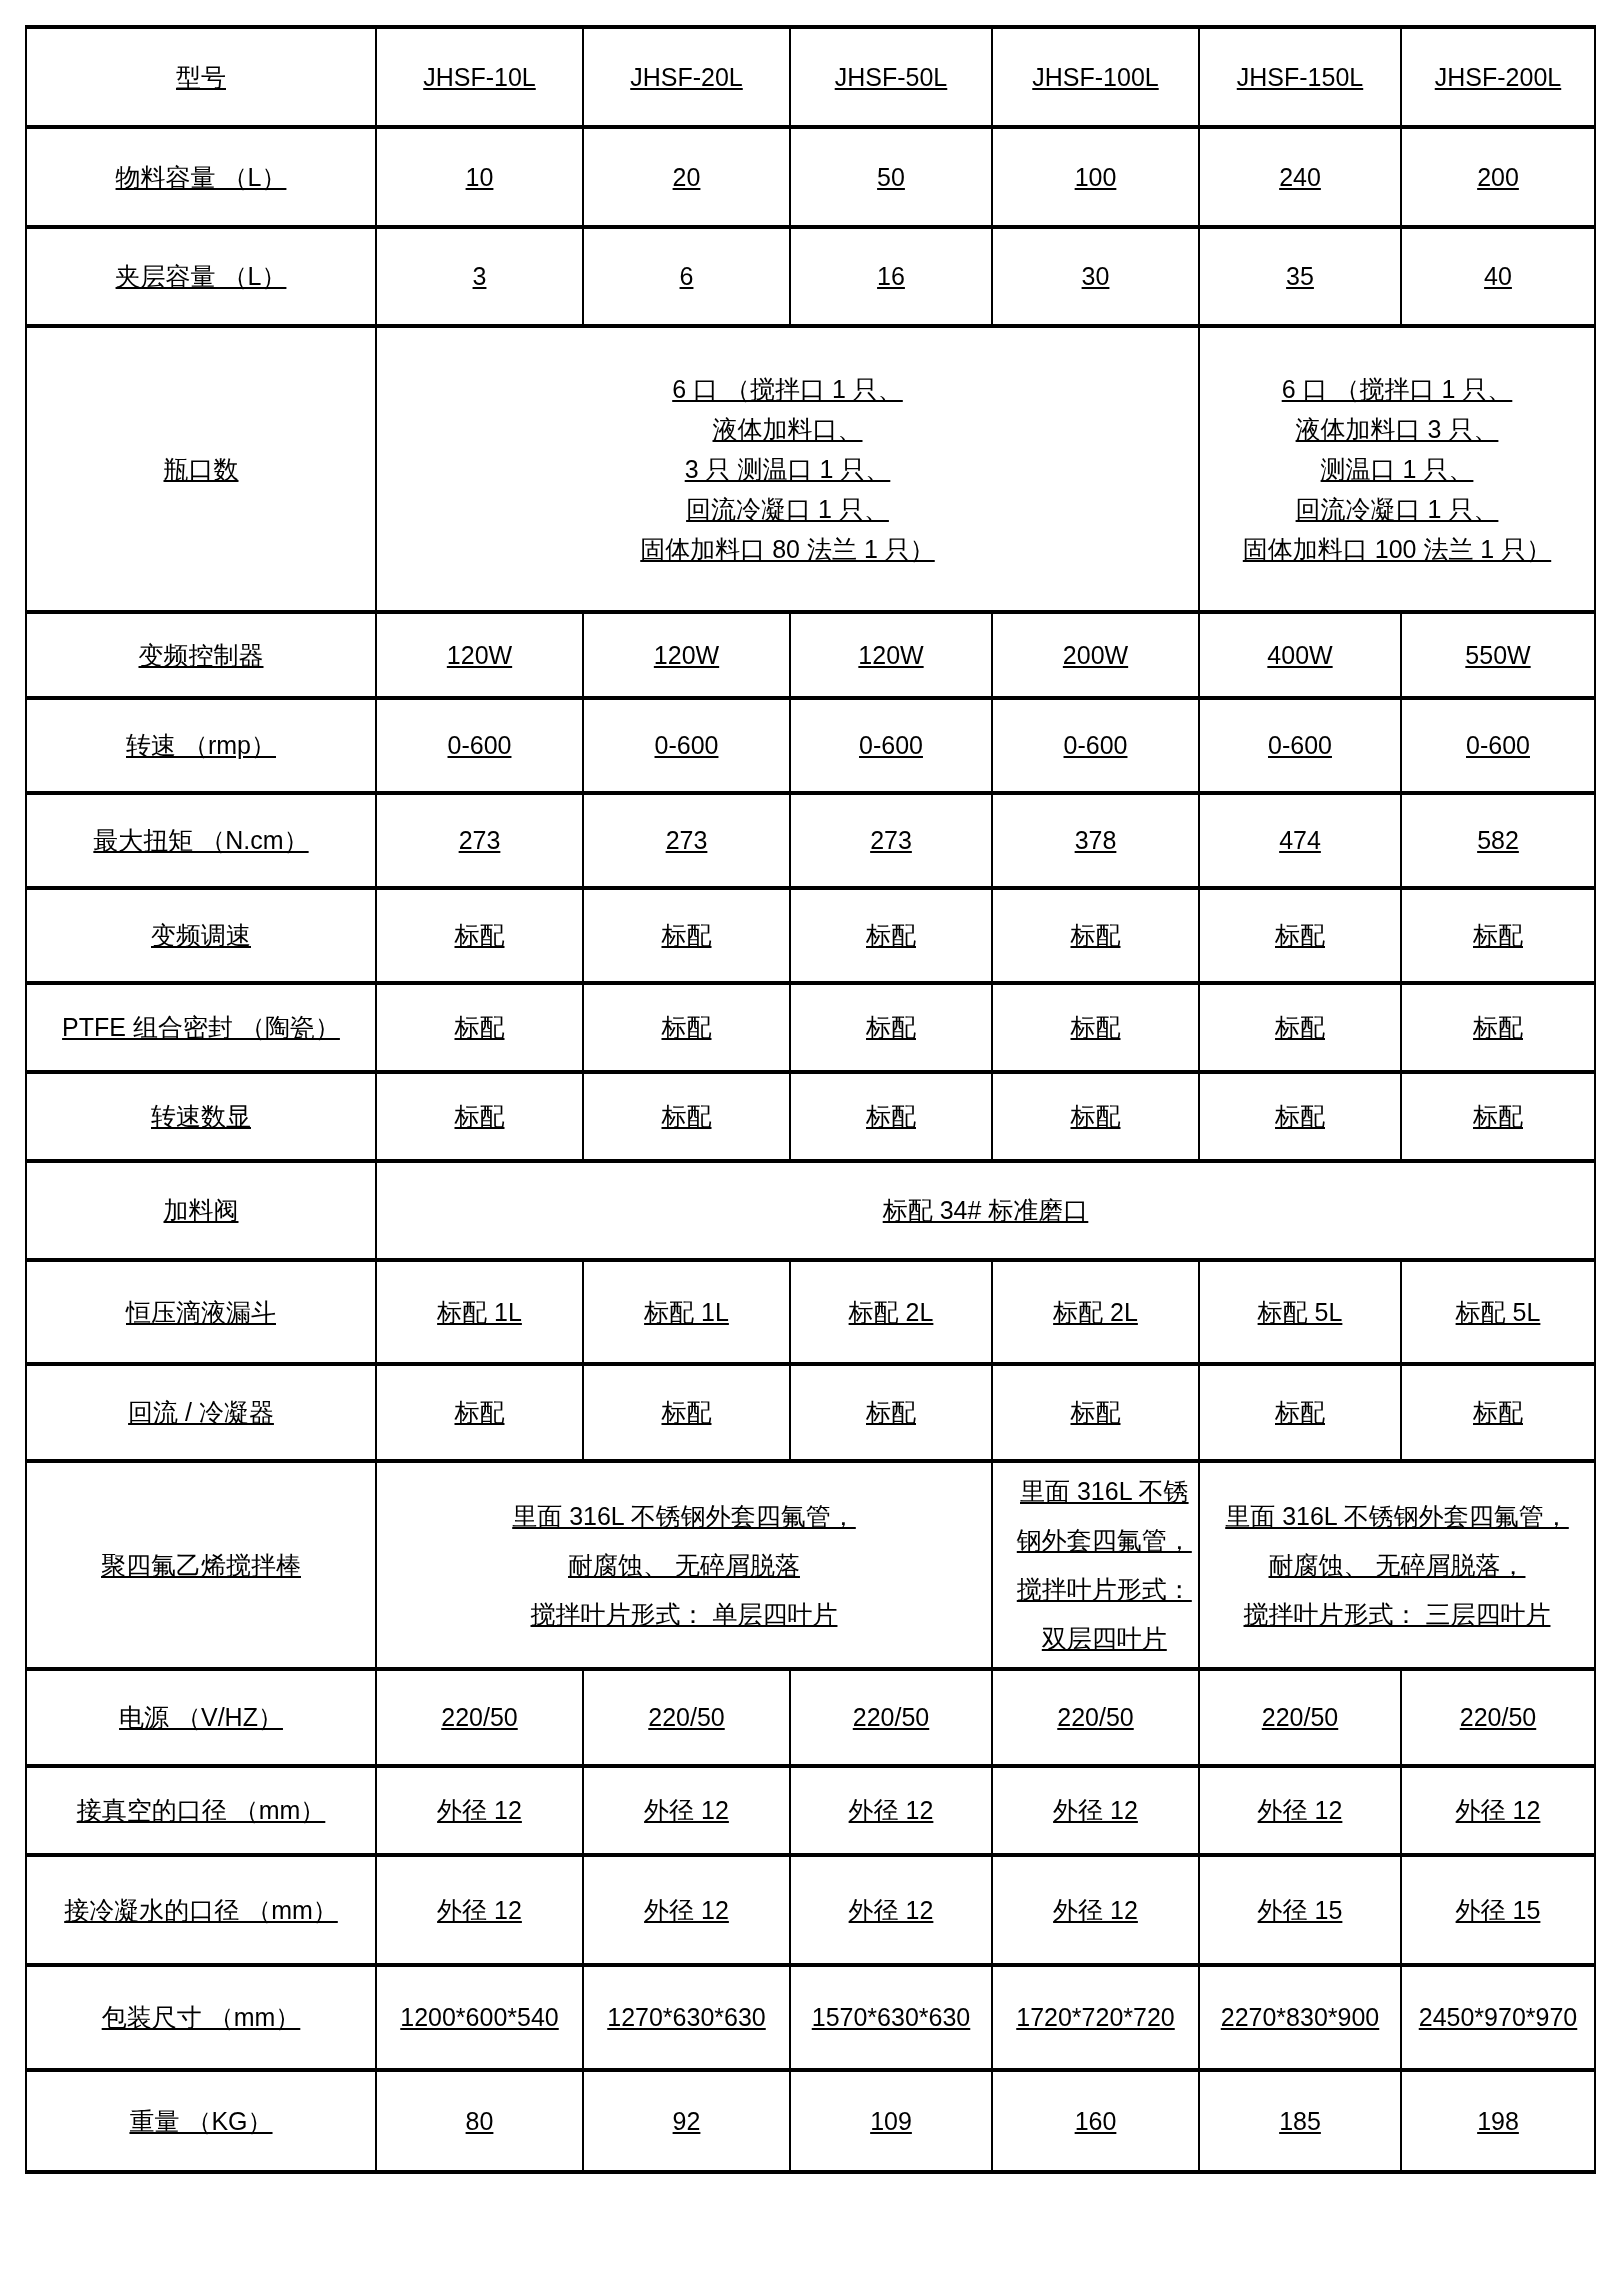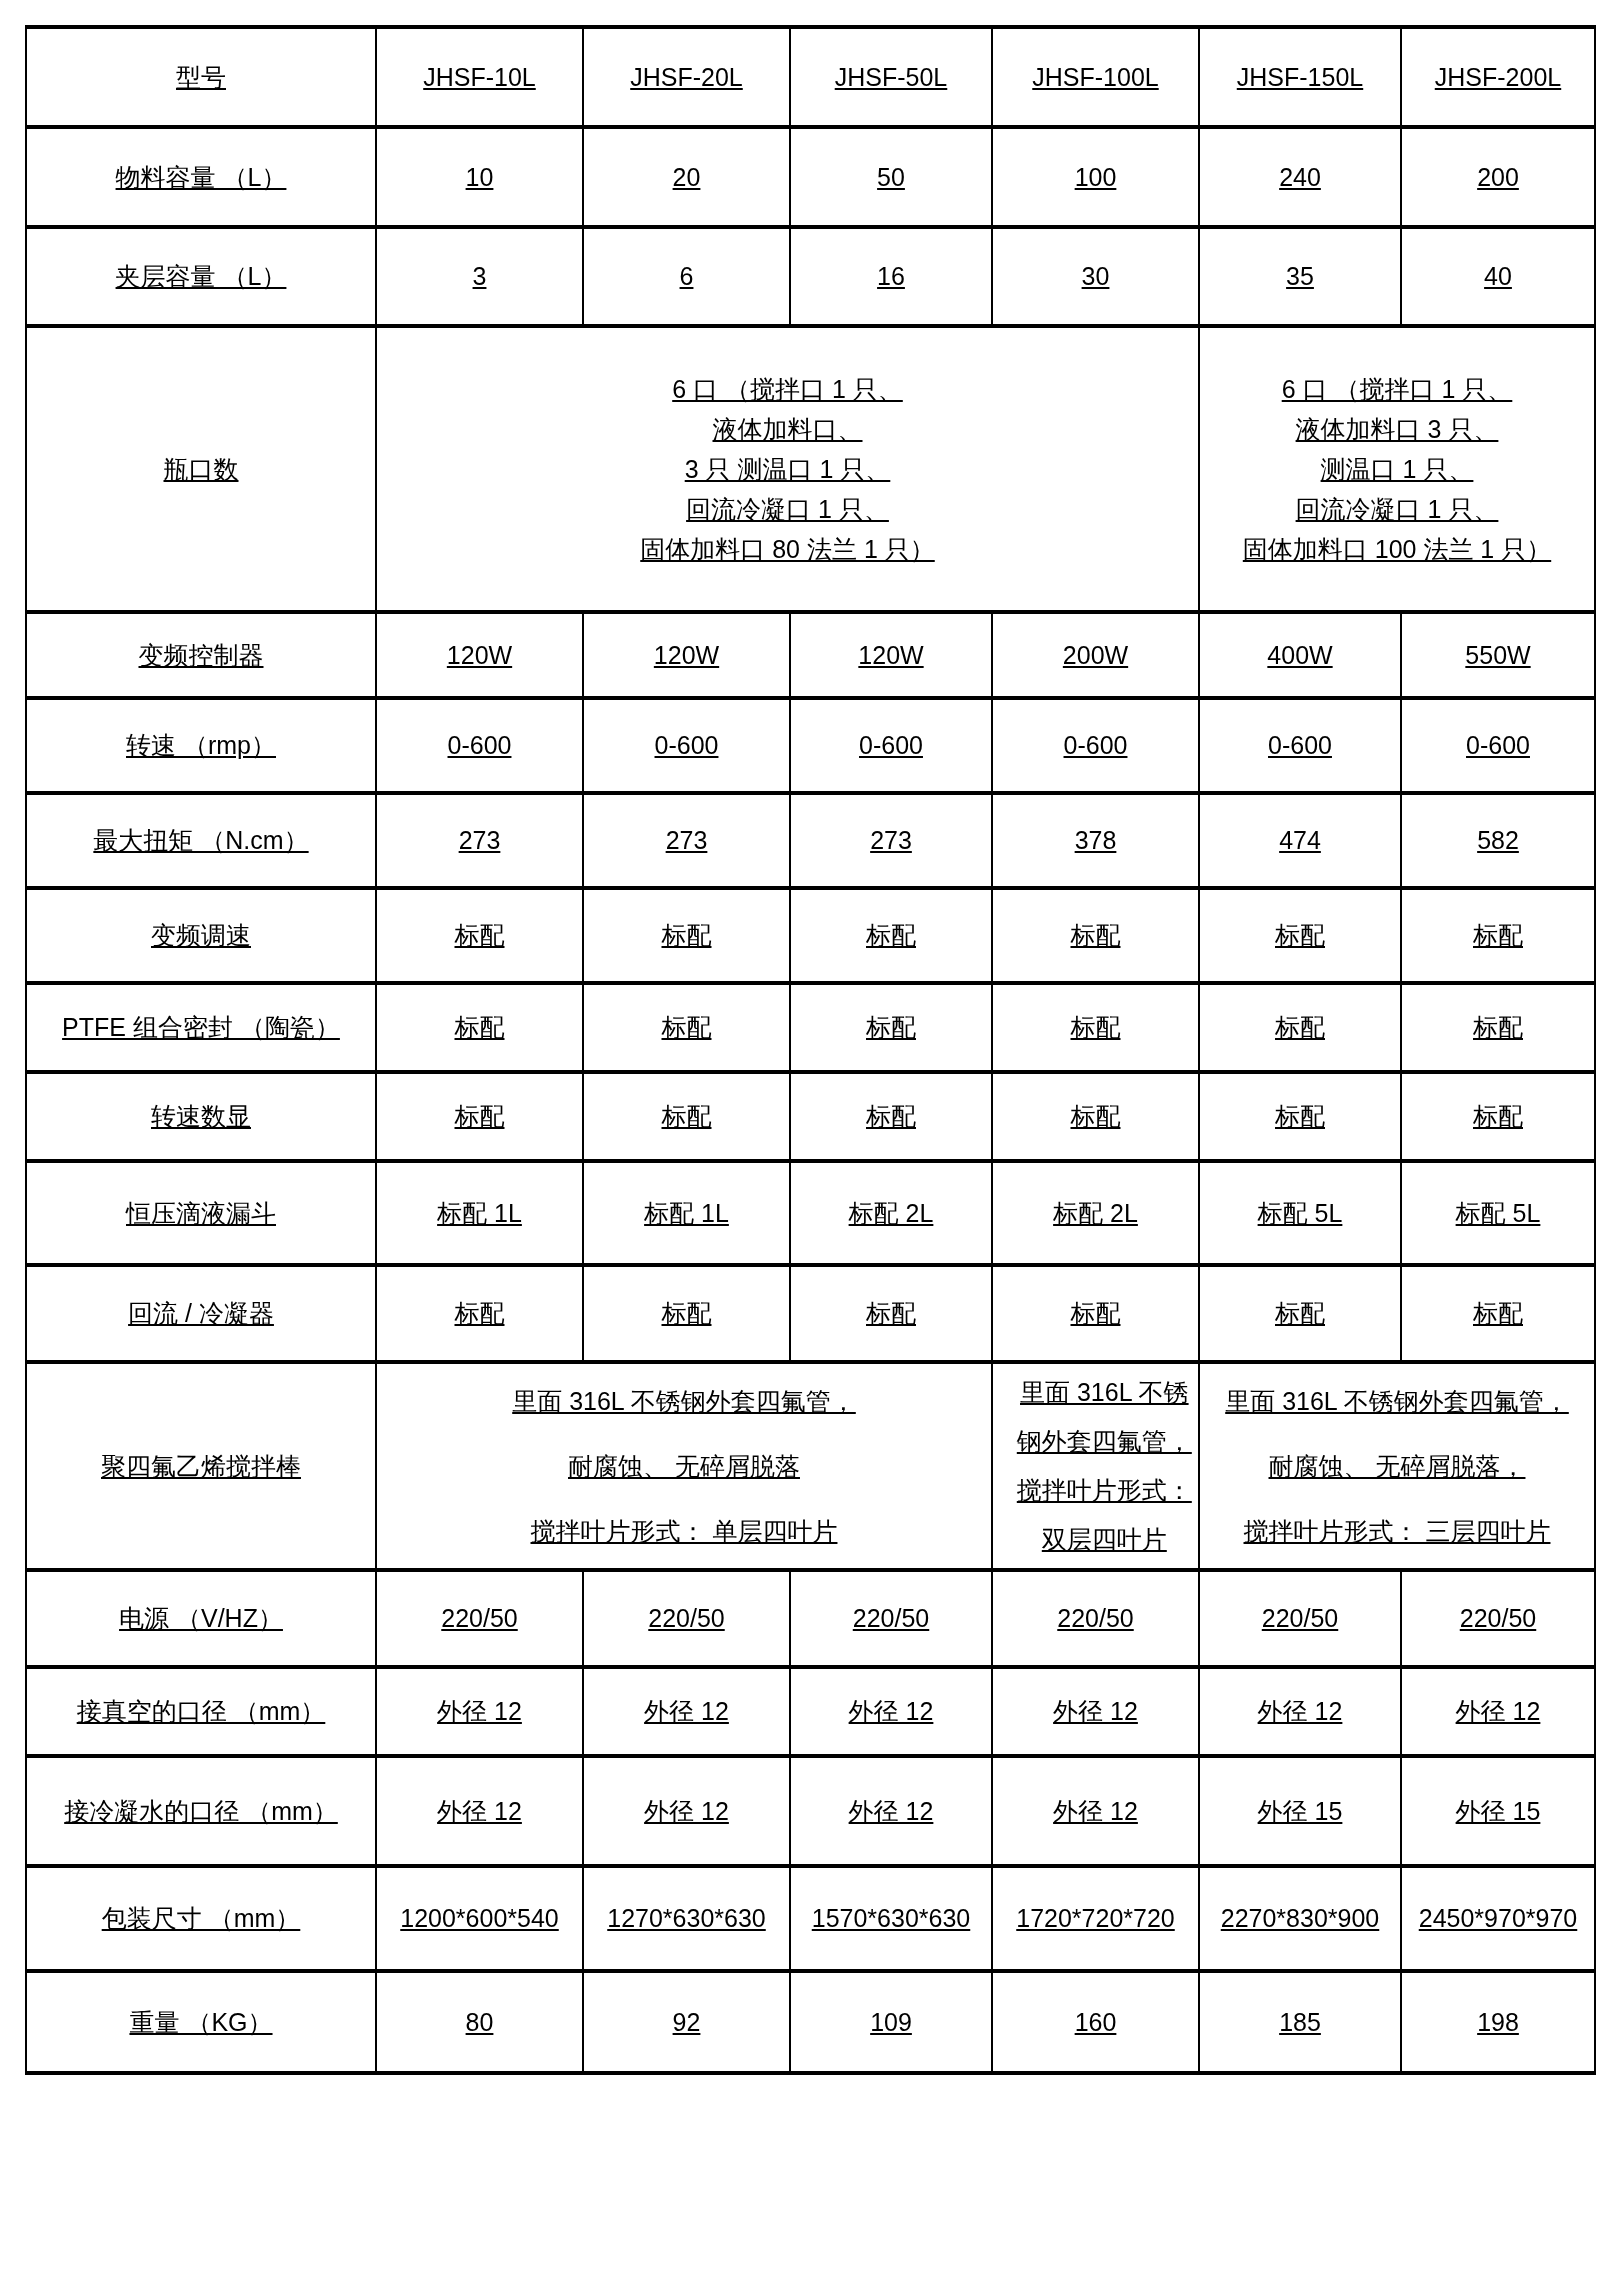--- a/index.html
+++ b/index.html
@@ -4,21 +4,21 @@
 <style>
   html,body{margin:0;padding:0;background:#ffffff;}
   body{width:1619px;height:2284px;font-family:"Liberation Sans","DejaVu Sans",sans-serif;color:#000;}
   .page{position:relative;width:1619px;height:2284px;background:#fff;}
   table.spec{border-collapse:collapse;table-layout:fixed;margin:25px 0 0 25px;width:1569px;text-decoration:underline;}
   td{border:2.5px solid #000;border-top-width:4.2px;border-bottom-width:4.2px;
      text-align:center;vertical-align:middle;font-size:25px;color:#000;
      padding:0 3.4px;overflow:hidden;}
   td.ml{white-space:pre-line;}
   td.ports{line-height:40px;}
-  td.stir{line-height:65px;}
+  td.stir{line-height:49px;}
   td.stir-sm{line-height:49px;padding-left:21px;}
 </style>
 </head>
 <body>
 
 <div class="page">
 <table class="spec">
   <colgroup>
     <col style="width:350px">
         <col style="width:207px">
@@ -128,20 +128,24 @@
   <tr style="height:89px">
     <td>转速数显</td>
     <td>标配</td>
     <td>标配</td>
     <td>标配</td>
     <td>标配</td>
     <td>标配</td>
     <td>标配</td>
   </tr>
 
+  <tr style="height:99px">
+    <td>加料阀</td>
+    <td colspan="6">标配 34# 标准磨口</td>
+  </tr>
 
   <tr style="height:104px">
     <td>恒压滴液漏斗</td>
     <td>标配 1L</td>
     <td>标配 1L</td>
     <td>标配 2L</td>
     <td>标配 2L</td>
     <td>标配 5L</td>
     <td>标配 5L</td>
   </tr>

